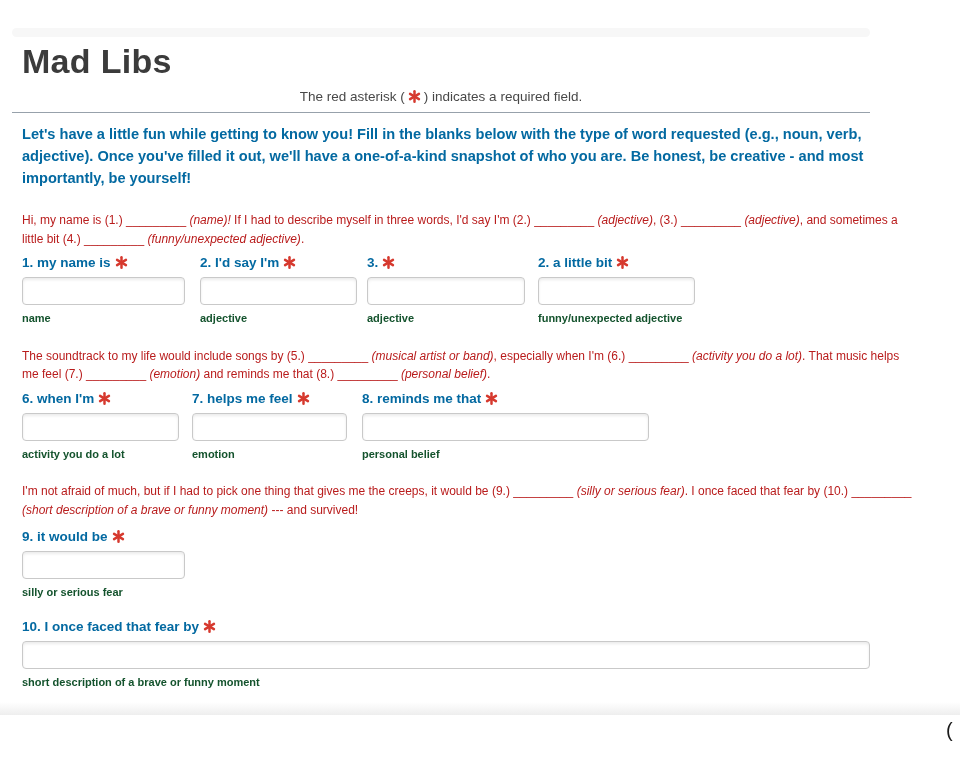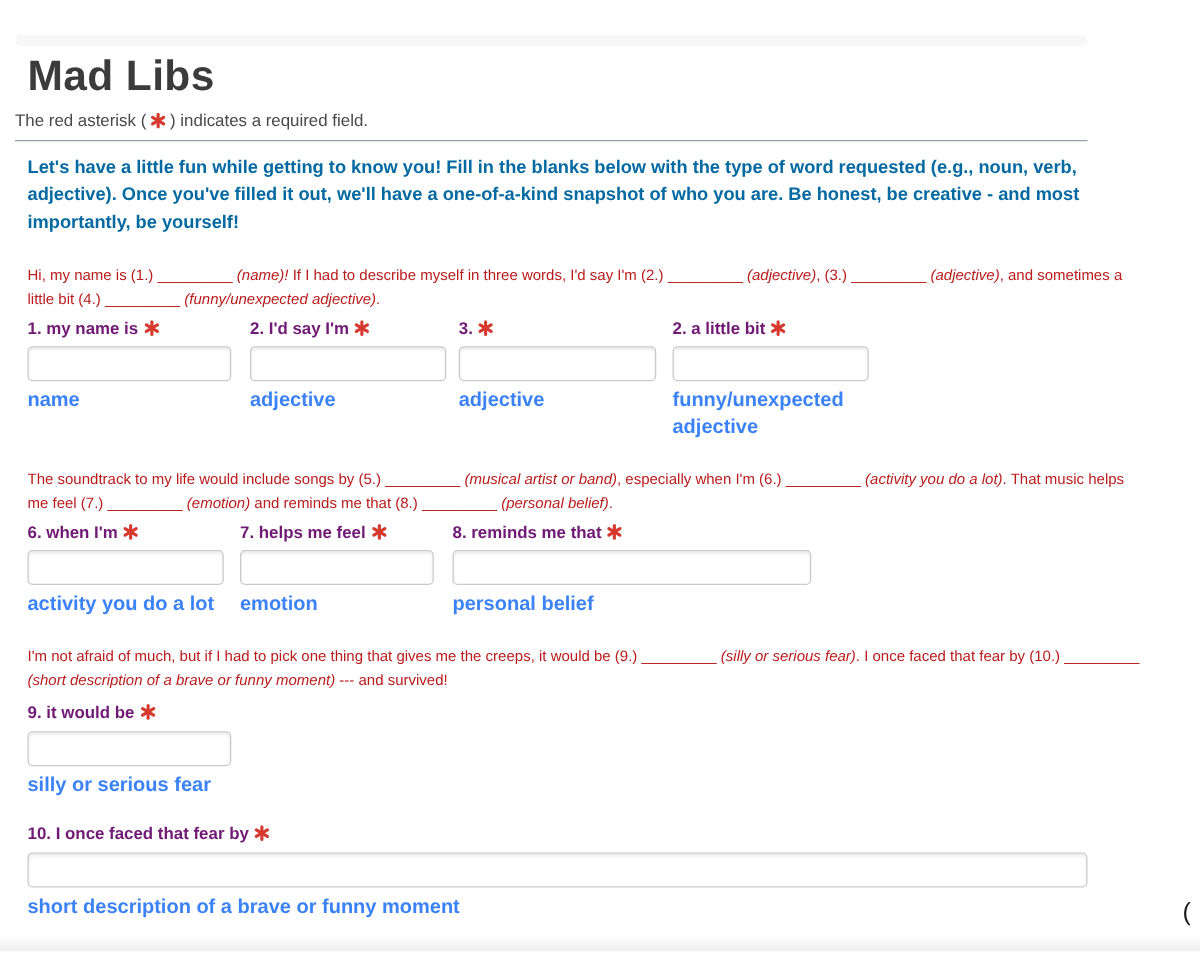--- a/index.html
+++ b/index.html
@@ -22,21 +22,21 @@
     margin:6px 0 0 22px;
     font-size:34px;
     line-height:1.1;
     font-weight:bold;
     color:#3b3b3b;
     letter-spacing:0.3px;
   }
   .note-wrap {
     margin-left:12px;
     width:858px;
-    text-align:left;
+    text-align:center;
     font-size:13.5px;
     color:#484848;
     padding:9px 0 8px 0;
     border-bottom:1px solid #97a1ab;
   }
   .ast {
     width:13px; height:13px;
     color:#d6392e;
     vertical-align:-2px;
     display:inline-block;
@@ -67,42 +67,42 @@
   .f-w4 { width:157px; margin-right:0; }
   .f-w5 { width:163px; }
   .f-w6 { width:157px; margin-right:13px; }
   .f-w7 { width:155px; }
   .f-w8 { width:287px; margin-right:0; }
   .f-9  { width:163px; margin-top:9px; }
   .f-10 { width:848px; margin-top:20px; }
   .f-label {
     font-size:13.5px;
     font-weight:bold;
-    color:#701a75;
+    color:#0369a1;
     line-height:1.2;
   }
   .f-input {
     display:block;
     margin-top:6px;
     width:100%; height:28px;
     box-sizing:border-box;
     border:1px solid #c9c9c9;
     border-radius:4px;
     background:#ffffff;
     box-shadow: inset 0 2px 3px rgba(0,0,0,0.08);
     font-family:inherit;
     font-size:13px;
     padding:0 7px;
     color:#333333;
   }
   .f-helper {
     margin-top:6px;
-    font-size:16px;
+    font-size:11px;
     font-weight:600;
-    color:#3b82f6;
+    color:#14532d;
     line-height:1.3;
   }
   .bottom-fade {
     margin-top:12px;
     width:960px; height:13px;
     background:linear-gradient(#ffffff,#eeeeee);
   }
   .cutoff-glyph {
     position:absolute;
     left:946px; top:720px;

